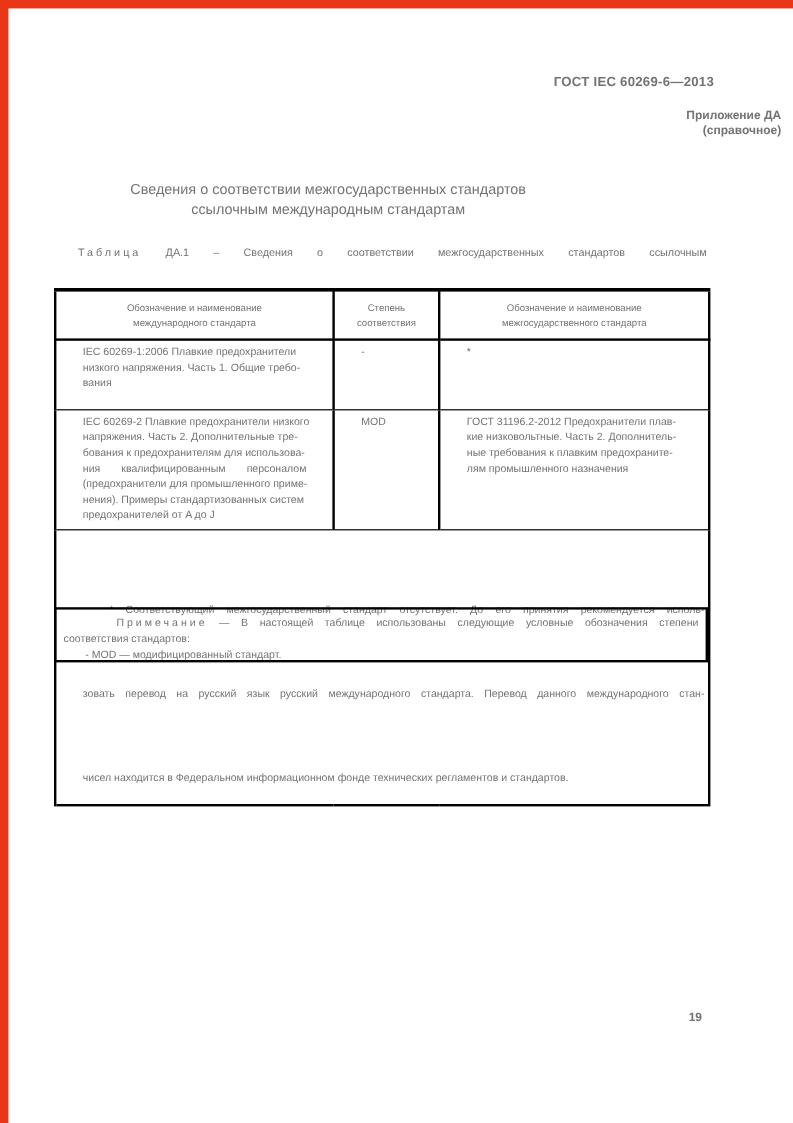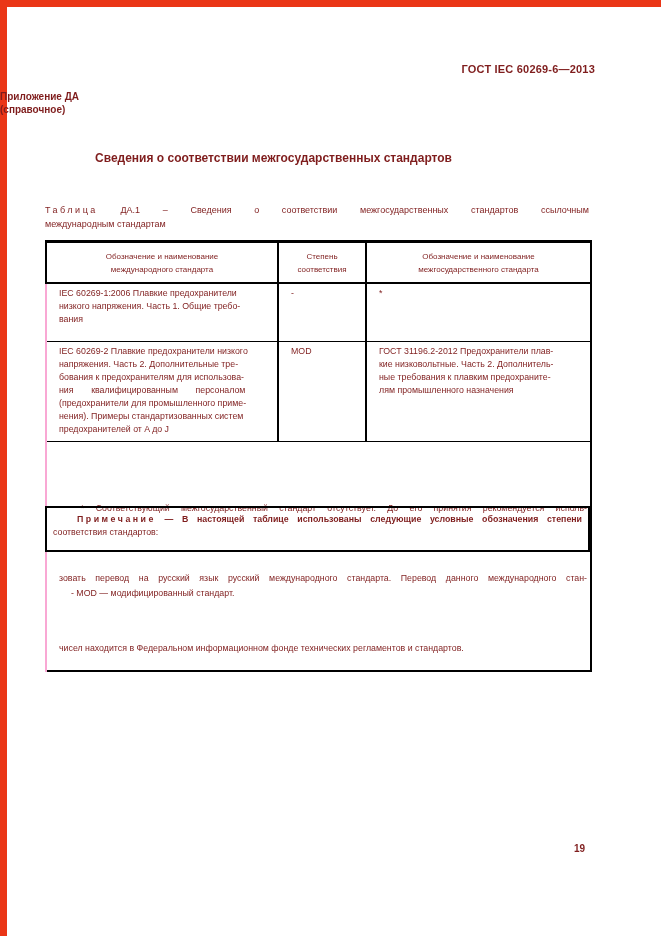--- a/index.html
+++ b/index.html
@@ -1,70 +1,70 @@
 <!DOCTYPE html>
 <html><head>
 <meta charset="utf-8">
 <style>
   html,body{margin:0;padding:0;background:#ffffff;}
   .page{position:relative;width:661px;height:936px;background:#ffffff;overflow:hidden;
-        font-family:"Liberation Sans",sans-serif;color:#7f1d1d;}
+        font-family:"Liberation Sans",sans-serif;color:#737373;}
   .bar-top{position:absolute;top:0;left:0;width:661px;height:7px;}
   .bar-left{position:absolute;top:0;left:0;width:7px;height:936px;}
   .doc-num{position:absolute;top:63px;left:0;right:66px;text-align:right;
            font-size:11px;font-weight:bold;letter-spacing:.2px;}
-  .appendix{position:absolute;top:90px;left:0;width:651px;text-align:left;
+  .appendix{position:absolute;top:90px;left:0;width:651px;text-align:right;
             font-size:10px;font-weight:bold;line-height:13px;}
   .title{position:absolute;top:150px;left:0;width:547px;text-align:center;
-         font-size:12px;font-weight:bold;line-height:16px;}
+         font-size:12px;font-weight:normal;line-height:16px;}
   .caption{position:absolute;top:203px;left:45px;width:544px;font-size:9px;line-height:14px;}
   .caption-line1{text-align:justify;text-align-last:justify;}
-  .sp-label{letter-spacing:2.5px;}
+  .sp-label{letter-spacing:2.5px;margin-left:20px;}
   table.ref{position:absolute;top:240px;left:45px;width:545px;border-collapse:collapse;
             table-layout:fixed;font-size:8.8px;line-height:13px;}
   table.ref{border:2px solid #000;border-top:3px solid #000;}
   table.ref th{border:2px solid #000;font-size:8px;font-weight:normal;text-align:center;
                vertical-align:middle;white-space:pre-line;padding:2px;height:35px;}
-  table.ref td{border-left:2px solid #f9a8d4;border-right:2px solid #000;border-top:1px solid #000;
+  table.ref td{border-left:2px solid #000000;border-right:2px solid #000;border-top:1px solid #000;
                vertical-align:top;white-space:pre-line;text-align:justify;
-               padding:3px 3px 2px 12px;}
+               padding:3px 3px 2px 22px;}
   td.c-center{text-align:center;padding-left:2px;padding-right:2px;}
   tr.r1 td{height:52px;} tr.r2 td{height:94px;} tr.r3 td{height:32px;}
   td.footnote-cell{height:45px;white-space:normal;padding:6px 6px 2px 6px;}
   .fn-line{text-align:justify;text-align-last:justify;margin-top:44px;}
   .fn-line.first{text-indent:22px;}
   .fn-line.last{text-align:left;text-align-last:left;}
   .note-box{position:absolute;top:506px;left:45px;width:545px;height:46px;box-sizing:border-box;
             border:2px solid #000;font-size:8.8px;line-height:13px;padding:5px 6px 0 6px;}
-  .note-line1{text-indent:24px;text-align:justify;text-align-last:justify;font-weight:bold;}
-  .note-line3{padding-left:18px;margin-top:48px;}
+  .note-line1{text-indent:24px;text-align:justify;text-align-last:justify;}
+  .note-line3{padding-left:18px;}
   .page-num{position:absolute;top:843px;right:76px;font-size:10px;font-weight:bold;}
 </style>
 </head>
 <body>
 
 <div class="page">
 
   <div class="bar-top" style="background-color: rgb(234, 54, 23);"></div>
   <div class="bar-left" style="background-color: rgb(234, 54, 23);"></div>
 
   <div class="doc-num">ГОСТ IEC 60269-6—2013</div>
 
   <div class="appendix">
     <div>Приложение ДА</div>
     <div>(справочное)</div>
   </div>
 
   <div class="title">
     <div>Сведения о соответствии межгосударственных стандартов</div>
+    <div>ссылочным международным стандартам</div>
   </div>
 
   <div class="caption">
     <div class="caption-line1"><span class="sp-label">Таблица</span> <span>ДА.1 – Сведения о соответствии межгосударственных стандартов ссылочным</span></div>
-    <div>международным стандартам</div>
   </div>
 
   <table class="ref">
     <colgroup>
         <col style="width:232px">
         <col style="width:88px">
         <col style="width:225px">
       </colgroup>
     <tbody>
         <tr>

